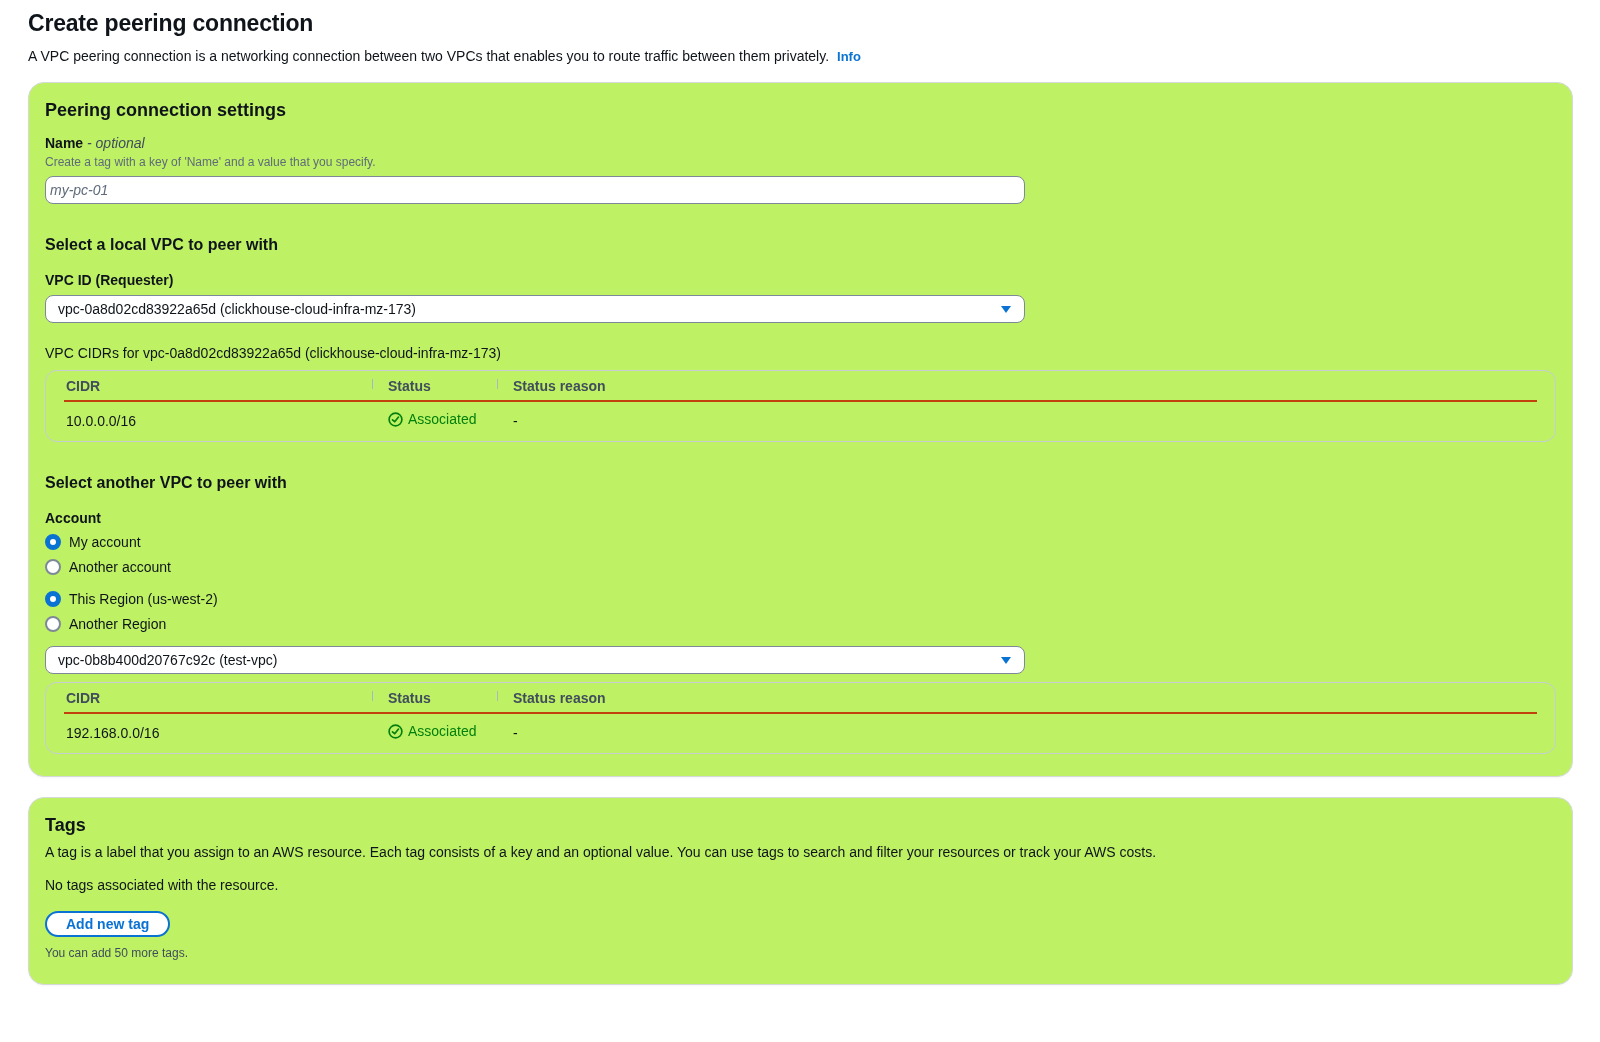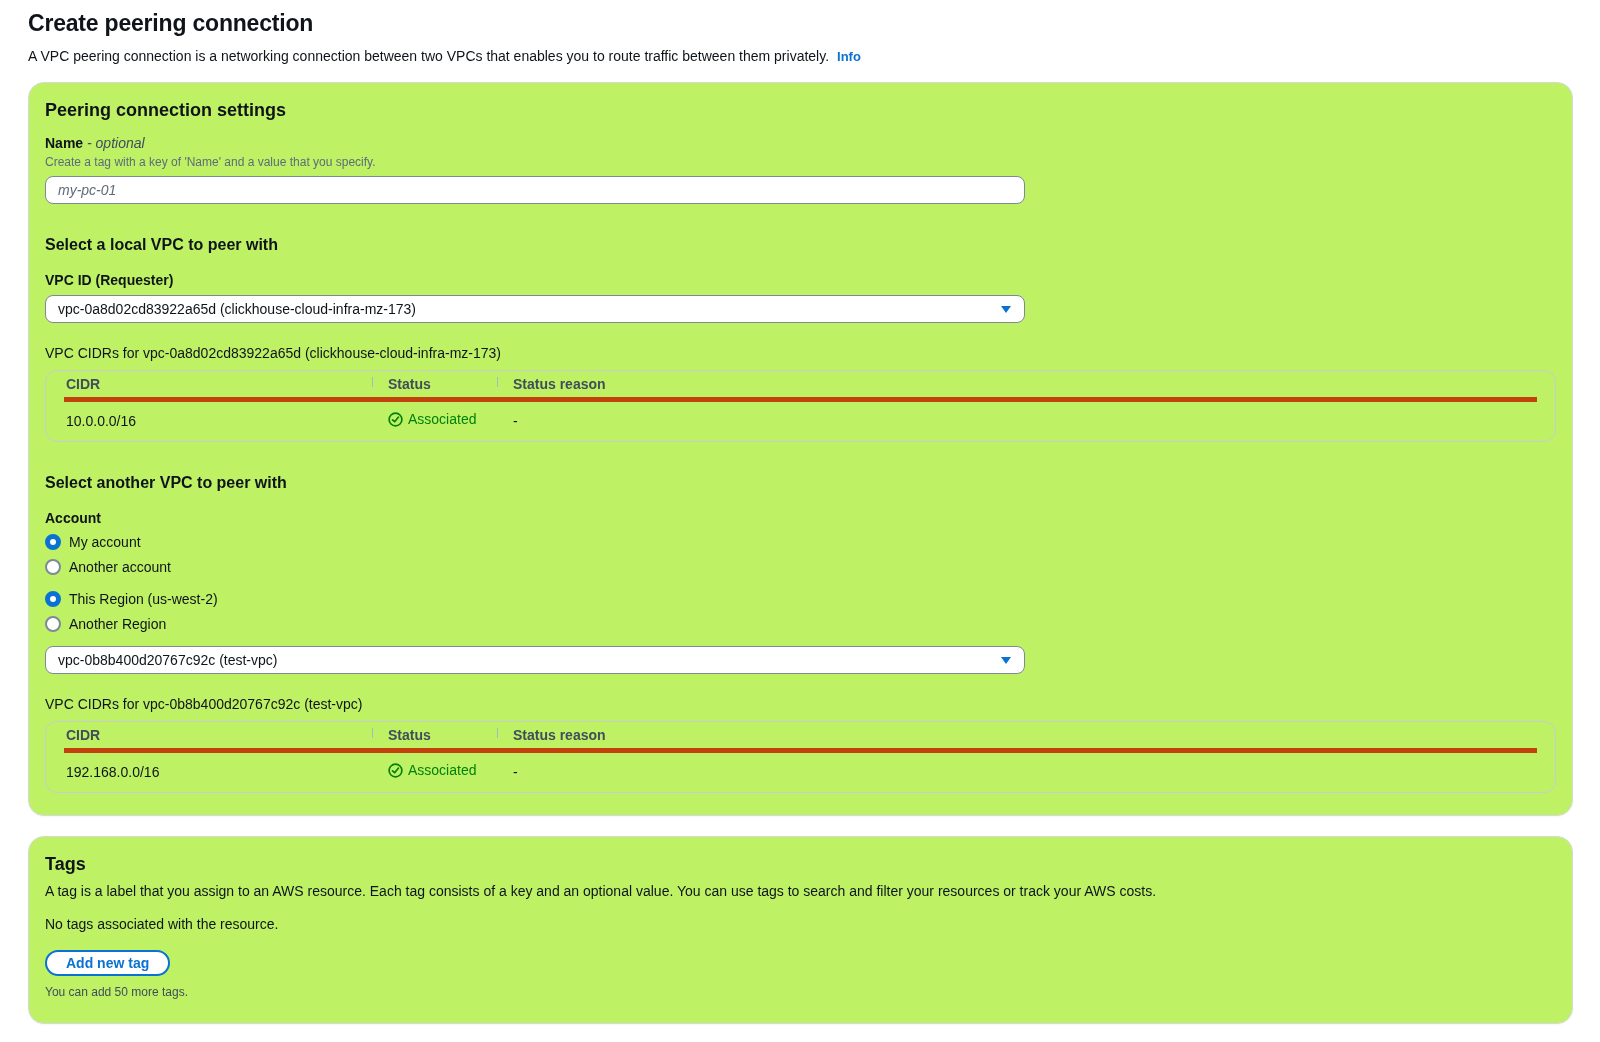--- a/index.html
+++ b/index.html
@@ -29,21 +29,21 @@
   .card-heading { font-size: 18px; font-weight: 700; margin-bottom: 13px; }
   .section-heading { font-size: 16px; font-weight: 700; margin-top: 32px; }
 
   .field-label { font-size: 14px; font-weight: 700; line-height: 18px; }
   .optional { font-weight: 400; font-style: italic; color: #414d5c; }
   .field-desc { font-size: 12px; color: #5f6b7a; line-height: 16px; margin: 2px 0 6px 0; }
 
   .text-input {
     width: 980px; height: 28px;
     border: 1px solid #7d8998; border-radius: 8px;
-    padding: 4px 12px; font-size: 14px;
+    padding: 4px 4px; font-size: 14px;
     font-family: "Liberation Sans", sans-serif;
     color: #0f141a; outline: none; background: #fff;
   }
   .text-input::placeholder { font-style: italic; color: #5f6b7a; }
 
   .select-box {
     width: 980px; height: 28px; margin-top: 6px;
     border: 1px solid #7d8998; border-radius: 8px;
     background: #fff; display: flex; align-items: center;
     padding: 0 12px; cursor: pointer;
@@ -57,21 +57,21 @@
 
   
   .cidr-table {
     margin-top: 8px;
     border: 1px solid #c6cdd5;
     border-radius: 12px;
     overflow: hidden;
     padding-bottom: 2px;
   }
   .t-row { display: flex; margin: 0 18px; align-items: center; }
-  .t-head { height: 31px; border-bottom: 5px solid #c2410c; }
+  .t-head { height: 31px; border-bottom: 2px solid #c2410c; }
   .t-body { height: 37px; }
   .t-cell { font-size: 14px; }
   .col-cidr { width: 308px; padding-left: 2px; }
   .col-status { width: 125px; padding-left: 16px; position: relative; }
   .col-reason { flex: 1; padding-left: 16px; position: relative; }
   .t-head .t-cell { font-weight: 700; color: #414d5c; }
   .t-head .col-status::before, .t-head .col-reason::before {
     content: ""; position: absolute; left: 0; top: 1px; bottom: 5px; width: 1px; background: #aab7c5;
   }
   .status-ok { display: inline-flex; align-items: flex-end; gap: 5px; color: #037f0c; }
@@ -183,21 +183,20 @@
 
     <div class="select-box">
       <span class="select-value">vpc-0b8b400d20767c92c (test-vpc)</span>
       <span class="caret">
         <svg width="12" height="10" viewBox="0 0 12 10">
             <path d="M1 2h10L6 9z" fill="#0972d3"></path>
           </svg>
       </span>
     </div>
 
-    <div class="field-label cidr-label">VPC CIDRs for vpc-0b8b400d20767c92c (test-vpc)</div>
     <div class="cidr-table">
       <div class="t-row t-head">
         <div class="t-cell col-cidr">CIDR</div>
         <div class="t-cell col-status">Status</div>
         <div class="t-cell col-reason">Status reason</div>
       </div>
       <div class="t-row t-body">
         <div class="t-cell col-cidr">192.168.0.0/16</div>
         <div class="t-cell col-status">
           <span class="status-ok">

